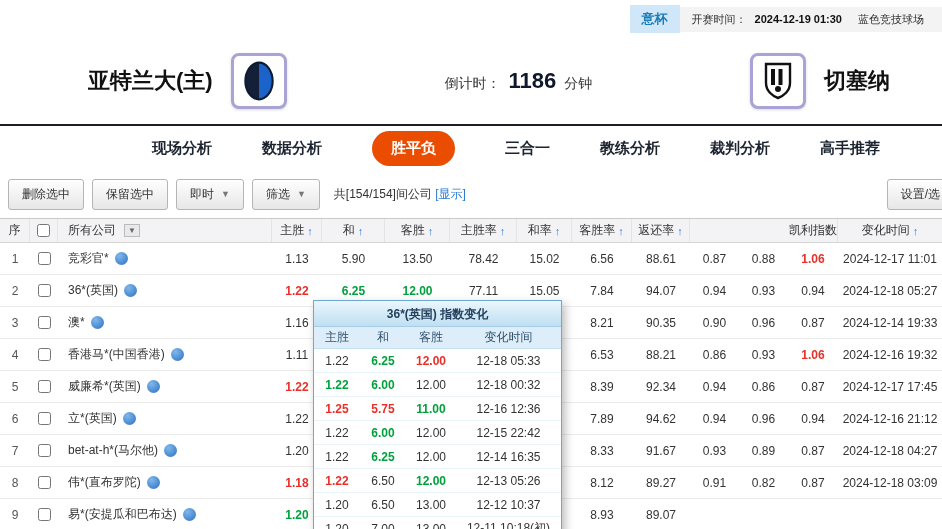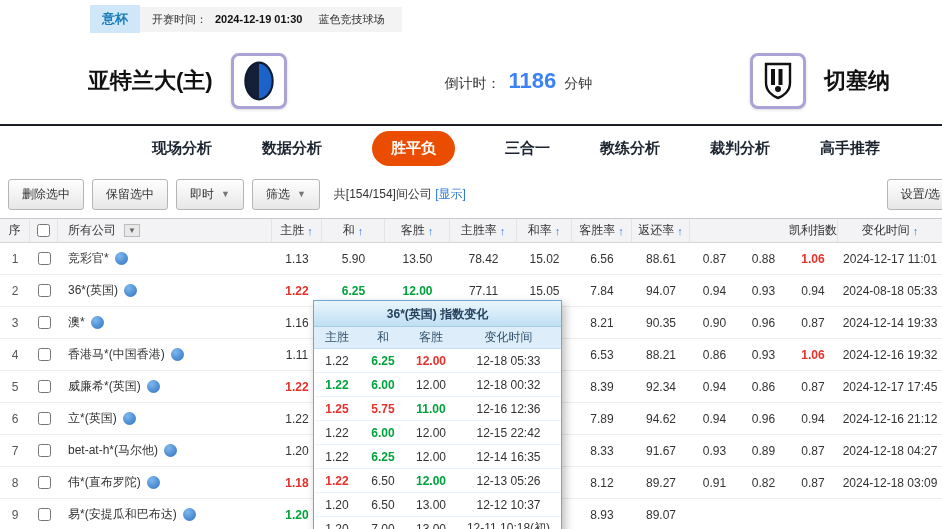--- a/index.html
+++ b/index.html
@@ -1,33 +1,33 @@
 <!DOCTYPE html>
 <html><head>
 <meta charset="utf-8">
 <style>
   * { box-sizing:border-box; margin:0; padding:0; }
   body { background:#888; font-family:"Liberation Sans","DejaVu Sans",sans-serif; }
   .screen { position:relative; width:942px; height:529px; background:#fff; overflow:hidden; margin:0 auto; font-family:"Liberation Sans","DejaVu Sans",sans-serif; }
 
   
-  .topbar { height:38px; display:flex; align-items:center; justify-content:flex-start; padding-left:90px; }
+  .topbar { height:38px; display:flex; align-items:center; justify-content:flex-end; padding-left:90px; }
   .league-badge { background:#cfe7f8; color:#1c7db8; font-weight:bold; font-size:13px; padding:5px 12px; cursor:pointer; }
   .kick-strip { background:#f3f3f3; display:inline-flex; align-items:center; gap:8px; padding:5px 18px 5px 12px; font-size:11px; color:#333; }
   .kick-time { color:#111; font-weight:bold; }
   .venue { margin-left:8px; }
 
   
   .match-header { height:86px; display:flex; align-items:center; }
   .home-block { display:flex; align-items:center; gap:18px; margin-left:88px; }
   .away-block { display:flex; align-items:center; gap:18px; margin-right:52px; }
   .center-block { flex:1; display:flex; align-items:baseline; justify-content:center; gap:6px; font-size:14px; color:#333; }
   .team-name { font-size:22px; font-weight:bold; color:#111; }
   .logo-frame { width:56px; height:56px; border:3px solid #a9a3d6; border-radius:8px; background:#fff; display:flex; align-items:center; justify-content:center; box-shadow:0 1px 3px rgba(0,0,0,.15); }
-  .cd-num { font-size:22px; font-weight:bold; color:#3b82f6; padding:0 2px; }
+  .cd-num { font-size:22px; font-weight:bold; color:#0f172a; padding:0 2px; }
 
   
   .nav { border-top:2px solid #1b1e24; height:46px; display:flex; align-items:center; justify-content:center; gap:50px; padding-left:90px; }
   .tab { font-size:15px; font-weight:bold; color:#1c2430; cursor:pointer; white-space:nowrap; }
   .tab-active { background:#eb4d00; color:#fff; padding:8px 19px; border-radius:18px; }
 
   
   .toolbar { height:48px; display:flex; align-items:center; gap:8px; padding:0 8px; position:relative; }
   .btn { background:linear-gradient(#fefefe,#e7e7e7); border:1px solid #b5b5b5; border-radius:3px; padding:6px 13px; font-size:12px; color:#333; cursor:pointer; display:inline-flex; align-items:center; gap:7px; white-space:nowrap; }
   .dd-arrow { color:#777; font-size:9px; }
@@ -212,21 +212,21 @@
           <div class="cell num cl-r">1.22</div>
           <div class="cell num cl-g">6.25</div>
           <div class="cell num cl-g">12.00</div>
           <div class="cell num">77.11</div>
           <div class="cell num">15.05</div>
           <div class="cell num">7.84</div>
           <div class="cell num">94.07</div>
           <div class="cell num">0.94</div>
           <div class="cell num">0.93</div>
           <div class="cell num">0.94</div>
-          <div class="cell time">2024-08-18 05:33</div>
+          <div class="cell time">2024-12-18 05:27</div>
         </div>
         <div class="trow grid-cols">
           <div class="cell c-no">3</div>
           <div class="cell">
             <input type="checkbox" style="">
           </div>
           <div class="cell c-company">
             <span class="comp-name">澳*</span>
             <span class="comp-icon"></span>
           </div>

